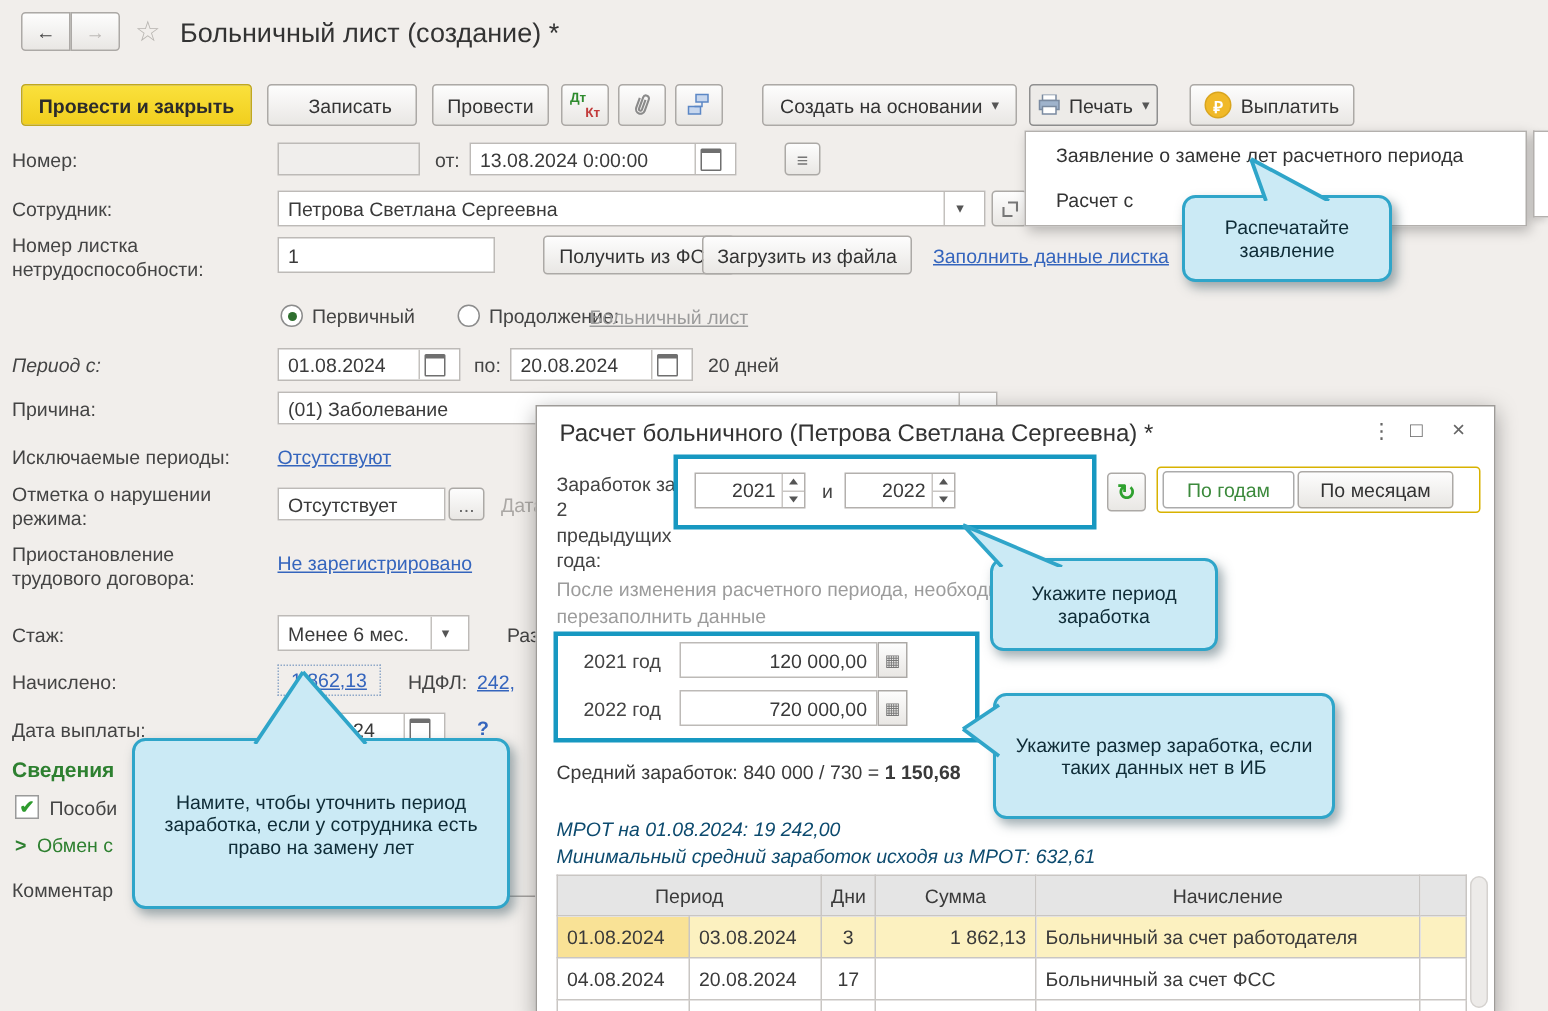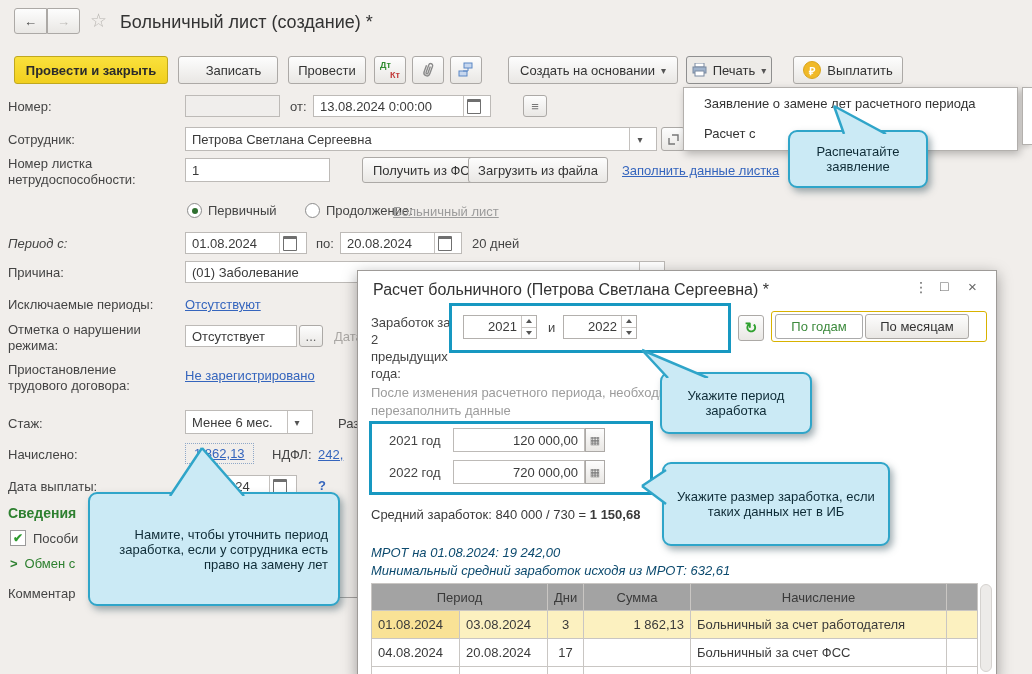--- a/index.html
+++ b/index.html
@@ -289,21 +289,21 @@
     <table class="tbl abs" style="left:13px;top:312px;width:606px;">
       <colgroup>
           <col style="width:88px;">
           <col style="width:88px;">
           <col style="width:36px;">
           <col style="width:107px;">
           <col style="width:256px;">
           <col style="width:31px;">
         </colgroup>
       <tbody>
-          <tr style="background:#a3a3a3;">
+          <tr style="background:#e5e5e5;">
         <th colspan="2" style="text-align:center;">Период</th>
         <th style="text-align:center;">Дни</th>
         <th style="text-align:center;">Сумма</th>
         <th style="text-align:center;">Начисление</th>
         <th></th>
       </tr>
       <tr style="background:#FCF1C0;height:28px;">
         <td style="background:#F9E296;">01.08.2024</td>
         <td>03.08.2024</td>
         <td style="text-align:center;">3</td>
@@ -335,21 +335,21 @@
   <svg class="abs" style="left:820px;top:104px;z-index:31;" width="70" height="30">
     <polygon points="14,2 24,30 66,30" fill="#CBEAF5"></polygon>
     <path d="M14,2 L24,30 M14,2 L66,30" stroke="#2FA5C9" stroke-width="2.5" fill="none"></path>
   </svg>
   <div class="abs callout" style="left:788px;top:130px;width:140px;height:58px;">Распечатайте заявление</div>
 
   <svg class="abs" style="left:158px;top:446px;z-index:31;" width="92" height="50">
     <polygon points="44,2 12,50 86,50" fill="#CBEAF5"></polygon>
     <path d="M44,2 L12,50 M44,2 L86,50" stroke="#2FA5C9" stroke-width="2.5" fill="none"></path>
   </svg>
-  <div class="abs callout" style="left:88px;top:492px;width:252px;height:114px;text-align:right;">Намите, чтобы уточнить период заработка, если у сотрудника есть право на замену лет</div>
+  <div class="abs callout" style="left:88px;top:492px;width:252px;height:114px;">Намите, чтобы уточнить период заработка, если у сотрудника есть право на замену лет</div>
 
   <svg class="abs" style="left:628px;top:348px;z-index:31;" width="84" height="30">
     <polygon points="14,2 40,30 80,30" fill="#CBEAF5"></polygon>
     <path d="M14,2 L40,30 M14,2 L80,30" stroke="#2FA5C9" stroke-width="2.5" fill="none"></path>
   </svg>
   <div class="abs callout" style="left:660px;top:372px;width:152px;height:62px;">Укажите период заработка</div>
 
   <svg class="abs" style="left:640px;top:466px;z-index:31;" width="28" height="42">
     <polygon points="2,20 26,4 26,38" fill="#CBEAF5"></polygon>
     <path d="M2,20 L26,4 M2,20 L26,38" stroke="#2FA5C9" stroke-width="2.5" fill="none"></path>

